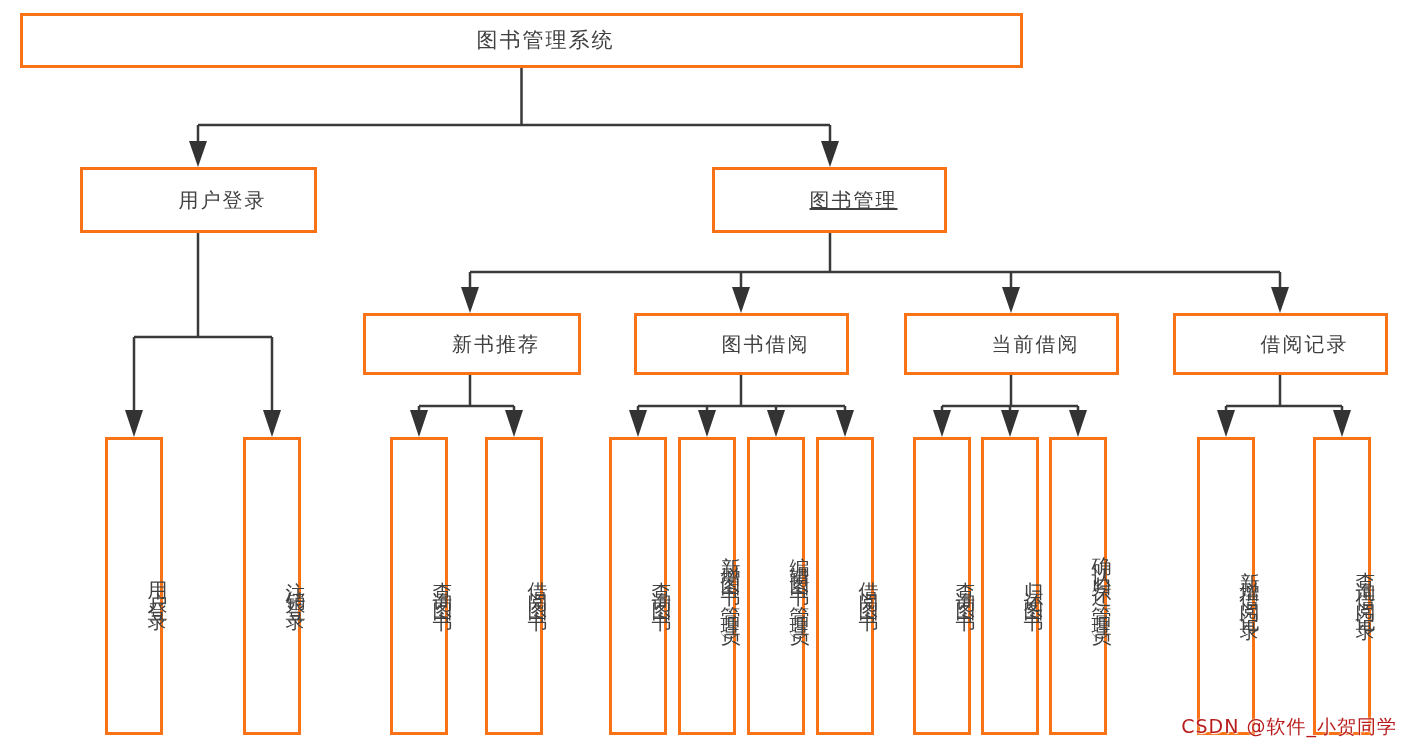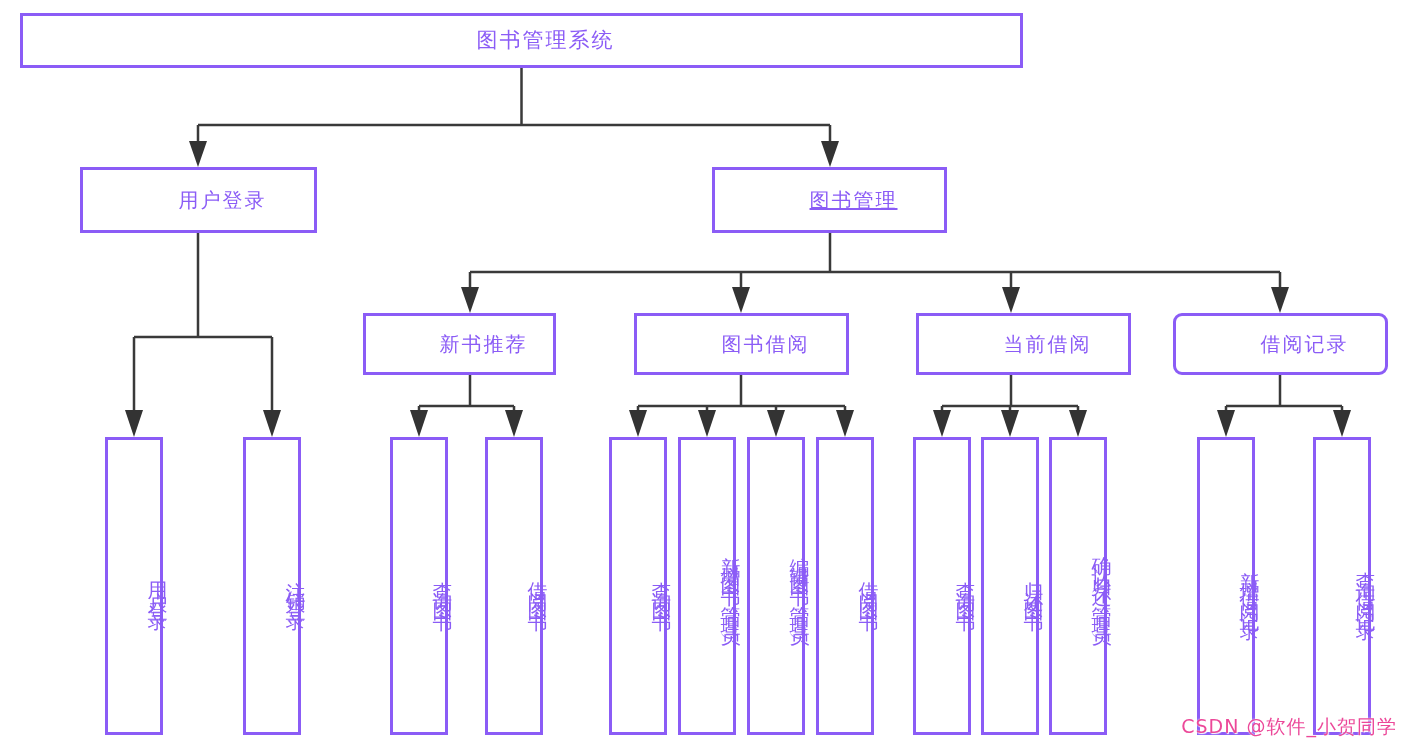--- a/index.html
+++ b/index.html
@@ -1,33 +1,33 @@
 <!DOCTYPE html>
 <html><head>
 <meta charset="utf-8">
 <style>
   html,body{margin:0;padding:0;background:#fff;}
   body{font-family:"DejaVu Sans","Liberation Sans",sans-serif;}
   .canvas{position:relative;width:1405px;height:747px;background:#fff;overflow:hidden;}
   .wires{position:absolute;left:0;top:0;width:1405px;height:747px;}
   .node{
     position:absolute;box-sizing:border-box;background:#fff;
-    border:3px solid #8b5cf6;color:#8b5cf6;
+    border:3px solid #f97316;color:#404040;
     display:flex;align-items:center;justify-content:center;
     font-size:20px;letter-spacing:2px;line-height:1;white-space:nowrap;padding-left:48px;
   }
   .node.title{font-size:21px;}
   .vnode{letter-spacing:0;}
   .vtext{
     writing-mode:vertical-rl;text-orientation:mixed;
     letter-spacing:10px;line-height:1;white-space:nowrap;
   }
   .watermark{
     position:absolute;right:8px;bottom:7px;
-    font-size:19px;letter-spacing:1px;color:#ec4899;
+    font-size:19px;letter-spacing:1px;color:#b91c1c;
     text-shadow:0 0 2px #ffffff,1px 1px 1px #ffffff;
   }
 </style>
 </head>
 <body>
 
 <div class="canvas">
 
   <svg class="wires" width="1405" height="747" viewBox="0 0 1405 747" fill="none" xmlns="http://www.w3.org/2000/svg">
     <g stroke="#3a3a3a" stroke-width="2.5">
@@ -73,30 +73,30 @@
     <span>图书管理系统</span>
   </div>
 
   <div class="node" style="left:80px;top:167px;width:237px;height:66px;">
     <span>用户登录</span>
   </div>
   <div class="node" style="left:712px;top:167px;width:235px;height:66px;text-decoration:underline;">
     <span>图书管理</span>
   </div>
 
-  <div class="node" style="left:363px;top:313px;width:193px;height:62px;">
+  <div class="node" style="left:363px;top:313px;width:218px;height:62px;">
     <span>新书推荐</span>
   </div>
   <div class="node" style="left:634px;top:313px;width:215px;height:62px;text-align:right;">
     <span>图书借阅</span>
   </div>
-  <div class="node" style="left:904px;top:313px;width:215px;height:62px;margin-left:12px;">
+  <div class="node" style="left:904px;top:313px;width:215px;height:62px;">
     <span>当前借阅</span>
   </div>
-  <div class="node" style="left:1173px;top:313px;width:215px;height:62px;border-radius:9px;">
+  <div class="node" style="left:1173px;top:313px;width:215px;height:62px;">
     <span>借阅记录</span>
   </div>
 
   <div class="node vnode" style="left:105px;top:437px;width:58px;height:298px;">
     <span class="vtext">用户登录</span>
   </div>
   <div class="node vnode" style="left:243px;top:437px;width:58px;height:298px;">
     <span class="vtext">注销登录</span>
   </div>
 

